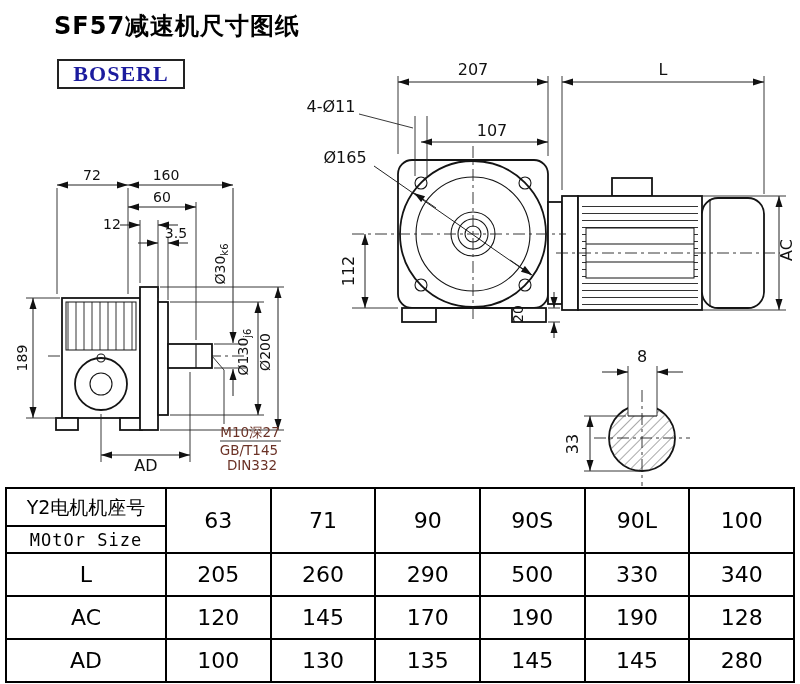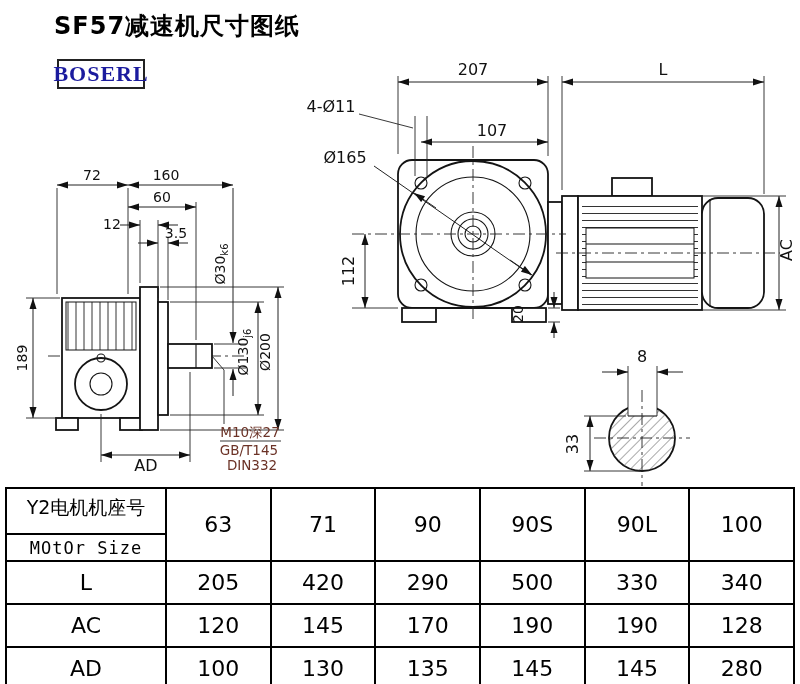--- a/index.html
+++ b/index.html
@@ -1,36 +1,36 @@
 <!DOCTYPE html>
 <html><head>
 <meta charset="utf-8">
 <style>
   html,body{margin:0;padding:0;background:#fff;}
   .canvas{position:relative;width:800px;height:684px;background:#fff;font-family:"DejaVu Sans",sans-serif;overflow:hidden;}
   .title{position:absolute;left:54px;top:10px;margin:0;font-size:24px;font-weight:bold;color:#000;letter-spacing:1px;white-space:nowrap;}
-  .logo{position:absolute;left:57px;top:59px;width:88px;height:30px;border:2px solid #222;box-sizing:border-box;
+  .logo{position:absolute;left:57px;top:59px;width:128px;height:30px;border:2px solid #222;box-sizing:border-box;
         display:flex;align-items:center;justify-content:center;
         font-family:"Liberation Serif",serif;font-weight:bold;font-size:22px;color:#1b1b9e;letter-spacing:1px;}
   svg.drawing{position:absolute;left:0;top:0;}
   svg text{font-family:"DejaVu Sans",sans-serif;fill:#111;}
   .dt{font-size:16px;}
   .dts{font-size:14px;}
   .note{font-size:13.5px;fill:#6b3226;}
   .ol{fill:#fff;stroke:#141414;stroke-width:1.8;}
   .tl{fill:none;stroke:#141414;stroke-width:1.1;}
   .dim{stroke:#222;stroke-width:1;fill:none;}
   .ext{stroke:#222;stroke-width:0.9;fill:none;}
   .cl{stroke:#222;stroke-width:0.9;fill:none;stroke-dasharray:12 4 3 4;}
   table.spec{position:absolute;left:5px;top:487px;width:790px;height:194px;border-collapse:collapse;table-layout:fixed;
         text-align:center;font-size:22px;color:#000;}
   table.spec td{border:2px solid #000;padding:0;vertical-align:middle;}
   table.spec tr.hdr{height:64px;}
   table.spec tr.r{height:43px;}
-  .cn{font-size:19px;border-bottom:2px solid #000;padding:6px 0 12px;}
+  .cn{font-size:19px;border-bottom:2px solid #000;padding:6px 0 4px;}
   .en{font-family:"DejaVu Sans Mono",monospace;font-size:17px;padding:3px 0 2px;letter-spacing:1px;border-radius:10px;}
 </style>
 </head>
 <body>
 
 <div class="canvas">
 
   <h1 class="title">SF57减速机尺寸图纸</h1>
   <div class="logo">
     <span>BOSERL</span>
@@ -235,21 +235,21 @@
       <td>63</td>
       <td>71</td>
       <td>90</td>
       <td>90S</td>
       <td>90L</td>
       <td>100</td>
     </tr>
     <tr class="r">
       <td>L</td>
       <td>205</td>
-      <td>420</td>
+      <td>260</td>
       <td>290</td>
       <td>500</td>
       <td>330</td>
       <td>340</td>
     </tr>
     <tr class="r">
       <td>AC</td>
       <td>120</td>
       <td>145</td>
       <td>170</td>

